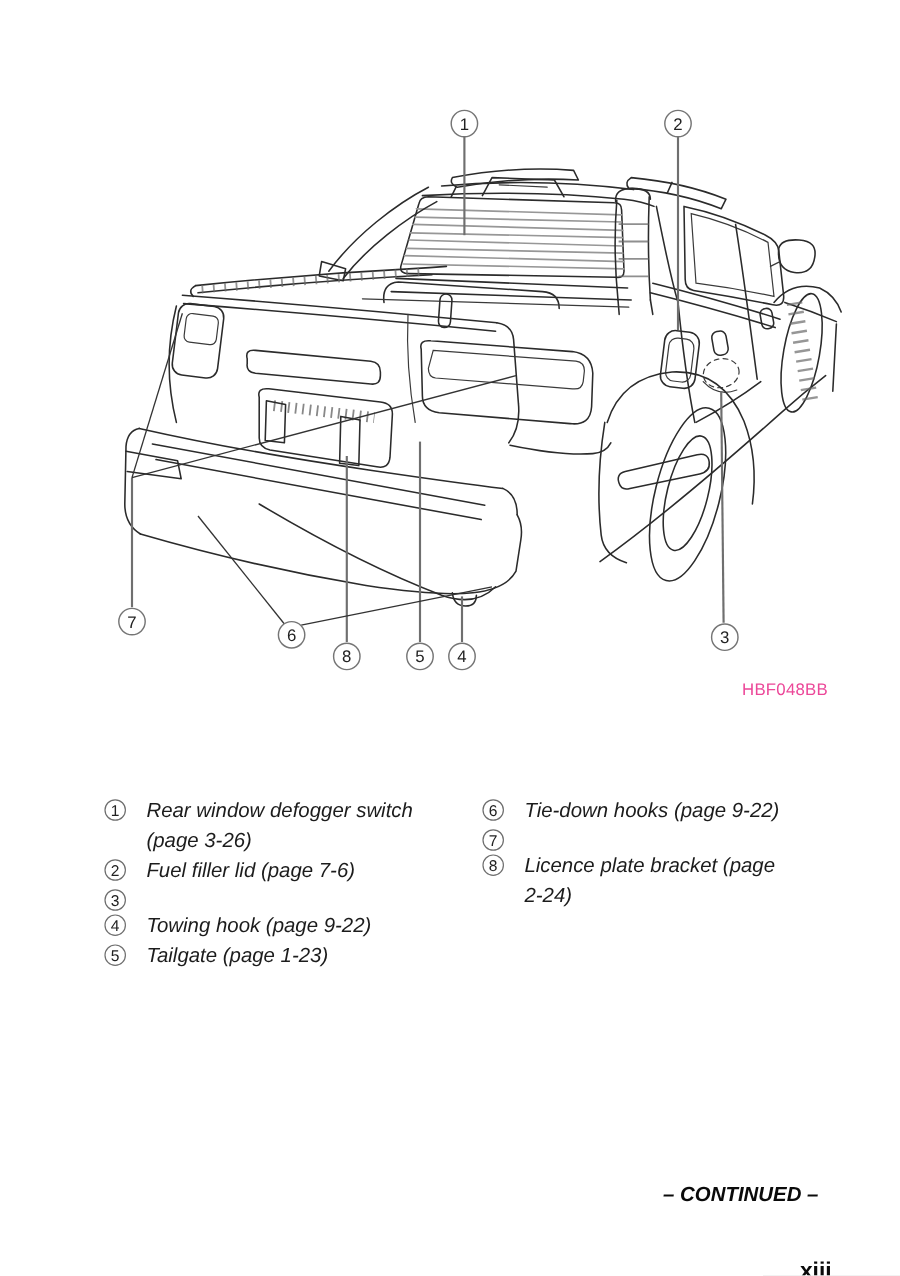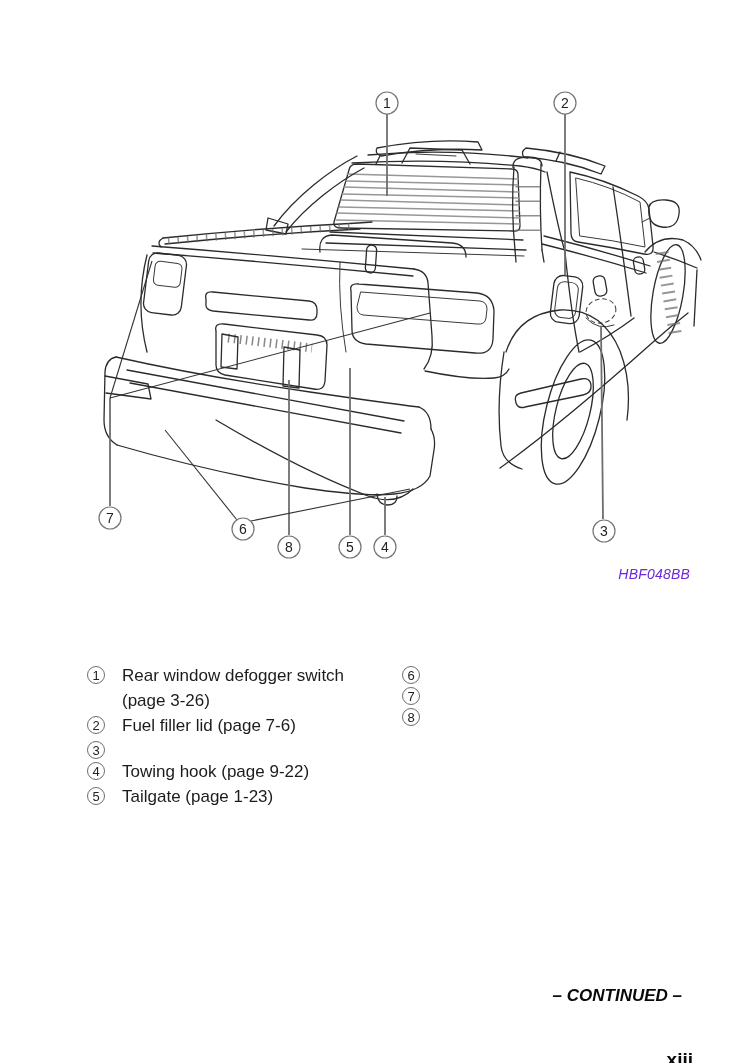--- a/index.html
+++ b/index.html
@@ -4,35 +4,35 @@
 <style>
   html,body{margin:0;padding:0;background:#e8e8e8;}
   .page{
     position:relative;width:750px;height:1063px;margin:0 auto;
     background:#ffffff;overflow:hidden;
     font-family:"Liberation Sans","DejaVu Sans",sans-serif;color:#1c1c1c;
   }
   .diagram{position:absolute;left:0;top:0;width:750px;height:620px;}
   .figure-code{
     position:absolute;top:566px;right:60px;
-    font-size:14px;letter-spacing:.2px;color:#6d28d9;font-style:italic;
+    font-size:14px;letter-spacing:.2px;color:#ec4899;
   }
   .legend{position:absolute;top:663px;left:0;width:750px;}
   .legend-col{position:absolute;top:0;}
   .legend-col.left{left:87px;width:300px;}
   .legend-col.right{left:402px;width:300px;}
   .legend-item{display:flex;align-items:flex-start;}
   .legend-num{
     flex:0 0 auto;width:18px;height:18px;margin:3px 17px 0 0;
     border:1px solid #6e6e6e;border-radius:50%;
     font-size:13px;line-height:18px;text-align:center;color:#222;
     box-sizing:border-box;
   }
   .legend-text{
-    font-size:17px;line-height:25px;white-space:pre-line;color:#1c1c1c;
+    font-size:17px;line-height:25px;white-space:pre-line;color:#1c1c1c;font-style:italic;
   }
   .footer-continued{
     position:absolute;top:986px;right:68px;
     font-size:17px;font-weight:bold;font-style:italic;color:#0a0a0a;
   }
   .footer-page{
     position:absolute;top:1049px;right:57px;
     font-size:19px;font-weight:bold;color:#0a0a0a;
   }
   svg .body-line{stroke:#2b2b2b;stroke-width:1.3;fill:none;stroke-linecap:round;stroke-linejoin:round;}
@@ -248,26 +248,29 @@
         <span class="legend-text">Towing hook (page 9-22)</span>
       </div>
       <div class="legend-item">
         <span class="legend-num">5</span>
         <span class="legend-text">Tailgate (page 1-23)</span>
       </div>
     </div>
     <div class="legend-col right">
       <div class="legend-item">
         <span class="legend-num">6</span>
+        <span class="legend-text">Tie-down hooks (page 9-22)</span>
       </div>
       <div class="legend-item">
         <span class="legend-num">7</span>
       </div>
       <div class="legend-item">
         <span class="legend-num">8</span>
+        <span class="legend-text">Licence plate bracket (page
+2-24)</span>
       </div>
     </div>
   </div>
 
   <div class="footer-continued">– CONTINUED –</div>
   <div class="footer-page">xiii</div>
 
 </div>
 
 </body></html>

